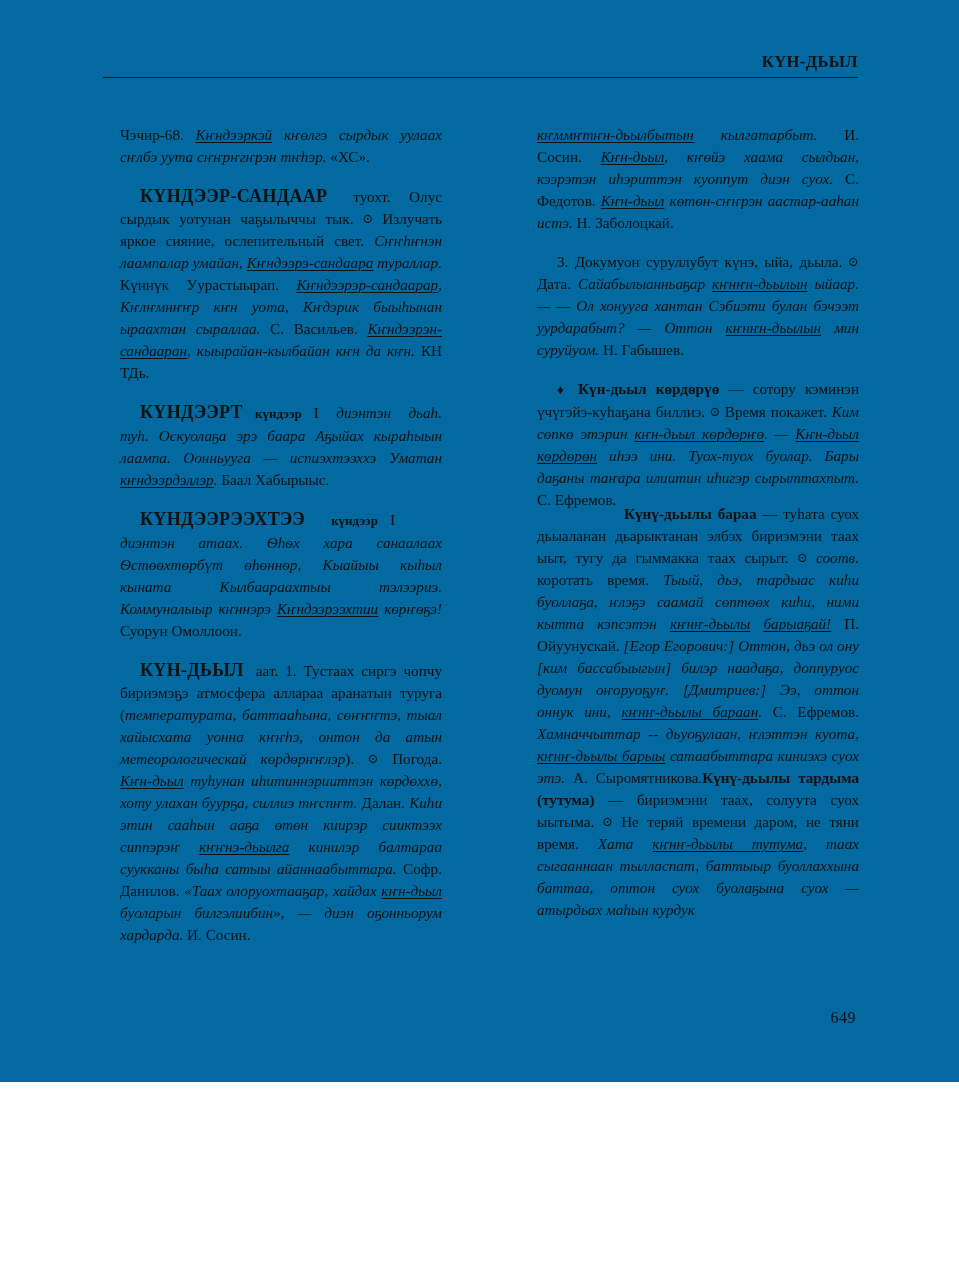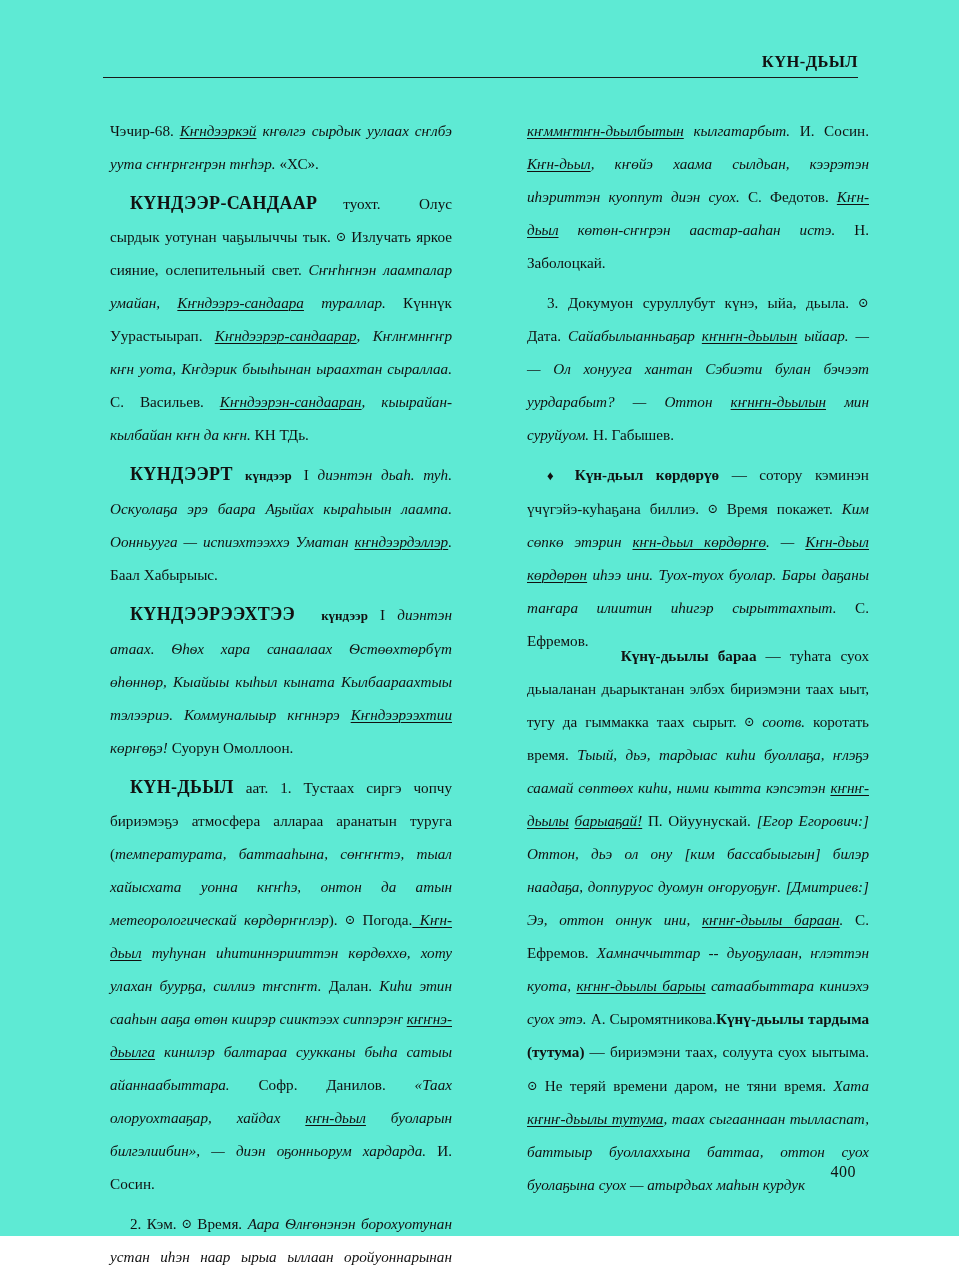--- a/index.html
+++ b/index.html
@@ -12,22 +12,22 @@
     height: 1274px;
     font-family: "Liberation Serif", "DejaVu Serif", serif;
     color: #111111;
     position: relative;
     overflow: hidden;
   }
   .page {
     position: absolute;
     left: 0; top: 0;
     width: 959px;
-    height: 1236px;
-    background: #5eead4;
+    height: 1082px;
+    background: #0369a1;
   }
 
   
   .runhead {
     position: absolute;
     left: 103px;
     top: 52px;
     width: 755px;
     height: 30px;
   }
@@ -61,23 +61,23 @@
     position: absolute;
     top: 0;
     width: 356px;
     height: 1090px;
   }
   .col-left  { left: 0px; }
   .col-right { left: 417px; }
 
   
   p {
-    margin: 7px;
+    margin: 17px;
     font-size: 15.2px;
-    line-height: 33px;
+    line-height: 22px;
     text-align: justify;
     text-justify: inter-word;
     hyphens: none;
     -webkit-hyphens: none;
   }
   p.ind   { text-indent: 20px; }
   p.noind { text-indent: 0; }
 
   
   .rom { font-style: normal; }
@@ -154,30 +154,29 @@
       <p class="noind"><span class="rom">Чэчир-68. </span><span class="ital u">Кҥндээркэй</span><span class="ital"> кҥөлгэ сырдык уулаах сҥлбэ уута сҥҥрҥгҥрэн тҥһэр.</span><span class="rom"> «ХС».</span></p>
 
       <p class="ind"><span class="hw">КҮНДЭЭР-САНДААР</span><span class="gap"></span><span class="gram">туохт.</span><span> </span><span class="rom">Олус сырдык уотунан чаҕылыччы тык.</span><span class="dot"> ⊙ </span><span class="rom">Излучать яркое сияние, ослепительный свет.</span><span class="ital"> Сҥҥһҥнэн лаампалар умайан, </span><span class="ital u">Кҥндээрэ-сандаара</span><span class="ital"> тураллар.</span><span class="rom"> Күннүк Уурастыырап. </span><span class="ital u">Кҥндээрэр-сандаарар</span><span class="ital">, Кҥлҥмнҥҥр кҥн уота, Кҥдэрик быыһынан ыраахтан сыраллаа.</span><span class="rom"> С. Васильев. </span><span class="ital u">Кҥндээрэн-сандааран</span><span class="ital">, кыырайан-кылбайан кҥн да кҥн.</span><span class="rom"> КН ТДь.</span></p>
 
       <p class="ind"><span class="hw">КҮНДЭЭРТ</span><span class="gap-s"></span><span class="refw">күндээр</span><span class="gap-s"></span><span class="rn">I</span><span> </span><span class="ital">диэнтэн дьаһ. туһ.</span><span class="ital"> Оскуолаҕа эрэ баара Аҕыйах кыраһыын лаампа. Оонньууга — испиэхтээххэ Уматан </span><span class="ital u">кҥндээрдэллэр</span><span class="ital">.</span><span class="rom"> Баал Хабырыыс.</span></p>
 
       <p class="ind"><span class="hw">КҮНДЭЭРЭЭХТЭЭ</span><span class="gap"></span><span class="refw">күндээр</span><span class="gap-s"></span><span class="rn">I</span><span> </span><span class="ital">диэнтэн атаах.</span><span class="ital"> Ѳһѳх хара санаалаах Ѳстөөхтөрбүт өһөннөр, Кыайыы кыһыл кыната Кылбаараахтыы тэлээриэ. Коммуналыыр кҥннэрэ </span><span class="ital u">Кҥндээрээхтии</span><span class="ital"> көрҥөҕэ!</span><span class="rom"> Суорун Омоллоон.</span></p>
 
       <p class="ind"><span class="hw">КҮН-ДЬЫЛ</span><span class="gap-s"></span><span class="gram">аат.</span><span> </span><span class="rom">1.</span><span> </span><span class="rom">Тустаах сиргэ чопчу бириэмэҕэ атмосфера аллараа аранатын туруга (</span><span class="ital">температурата, баттааһына, сөҥҥҥтэ, тыал хайысхата уонна кҥҥһэ, онтон да атын метеорологическай көрдөрҥҥлэр</span><span class="rom">).</span><span class="dot"> ⊙ </span><span class="rom">Погода.</span><span class="ital u"> Кҥн-дьыл</span><span class="ital"> туһунан иһитиннэрииттэн көрдөххө, хоту улахан буурҕа, силлиэ тҥспҥт.</span><span class="rom"> Далан. </span><span class="ital">Киһи этин сааһын ааҕа өтөн кии­рэр сииктээх сиппэрэҥ </span><span class="ital u">кҥҥнэ-дьылга</span><span class="ital"> кинилэр балтараа суукканы быһа сатыы айаннаабыттара.</span><span class="rom"> Софр. Данилов. </span><span class="ital">«Таах олоруохтааҕар, хайдах </span><span class="ital u">кҥн-дьыл</span><span class="ital"> буоларын билгэлиибин», — диэн оҕонньорум хардарда.</span><span class="rom"> И. Сосин.</span></p>
 
-      <p class="ind"><span class="rom">2.</span><span> </span><span class="rom">Кэм.</span><span class="dot"> ⊙ </span><span class="rom">Время.</span><span class="ital"> Аара Ѳлҥөнэнэн борохуотунан устан иһэн наар ырыа ыллаан оройуоннарынан куоталаһарбыт, </span></p>
     </div>
 
     <div class="col col-right">
 
       <p class="noind"><span class="ital u">кҥммҥтҥн-дьылбытын</span><span class="ital"> кылгатарбыт.</span><span class="rom"> И. Сосин. </span><span class="ital u">Кҥн-дьыл</span><span class="ital">, кҥөйэ хаама сылдьан, кээрэтэн иһэриттэн куоппут диэн суох.</span><span class="rom"> С. Федотов. </span><span class="ital u">Кҥн-дьыл</span><span class="ital"> көтөн-сҥҥрэн аастар-ааһан истэ.</span><span class="rom"> Н. Заболоцкай.</span></p>
 
       <p class="ind"><span class="rom">3.</span><span> </span><span class="rom">Докумуон суруллубут күнэ, ыйа, дьыла.</span><span class="dot"> ⊙ </span><span class="rom">Дата.</span><span class="ital"> Сайабылыанньаҕар </span><span class="ital u">кҥнҥн-дьылын</span><span class="ital"> ыйаар. — — Ол хонууга хантан Сэбиэти булан бэчээт уурдарабыт? — Оттон </span><span class="ital u">кҥнҥн-дьылын</span><span class="ital"> мин суруйуом.</span><span class="rom"> Н. Габышев.</span></p>
 
       <p class="ind"><span class="dia">♦</span><span> </span><span class="hwb">Күн-дьыл көрдөрүө</span><span class="rom"> — сотору кэминэн үчүгэйэ-куһаҕана биллиэ.</span><span class="dot"> ⊙ </span><span class="rom">Время покажет.</span><span class="ital"> Ким сөпкө этэрин </span><span class="ital u">кҥн-дьыл көрдөрҥө</span><span class="ital">. — </span><span class="ital u">Кҥн-дьыл</span><span class="ital"> </span><span class="ital u">көрдөрөн</span><span class="ital"> иһээ ини. Туох-туох буолар. Бары даҕаны таҥара илиитин иһигэр сырыттахпыт.</span><span class="rom"> С. Ефремов.</span></p>
 
       <p class="noind" style="text-indent:0; margin-top:-25.45px; text-align:justify;"><span style="visibility:hidden">С. Ефремов. </span><span class="hwb">Күнү-дьылы бараа</span><span class="rom"> — туһата суох дьыаланан дьарыктанан элбэх бириэмэни таах ыыт, тугу да гыммакка таах сырыт.</span><span class="dot"> ⊙ </span><span class="ital">соотв.</span><span class="rom"> коротать время.</span><span class="ital"> Тыый, дьэ, тардыас киһи буоллаҕа, ҥлэҕэ саамай сөптөөх киһи, ними кытта кэпсэтэн </span><span class="ital u">кҥнҥ-дьылы</span><span class="ital"> </span><span class="ital u">барыаҕай!</span><span class="rom"> П. Ойуунускай. </span><span class="ital">[Егор Егорович:] Оттон, дьэ ол ону [ким бассабыыгын] билэр наадаҕа, доппуруос дуомун оҥоруоҕуҥ. [Дмитриев:] Ээ, оттон оннук ини, </span><span class="ital u">кҥнҥ-дьылы бараан</span><span class="ital">.</span><span class="rom"> С. Ефремов. </span><span class="ital">Хамначчыттар -- дьуоҕулаан, ҥлэттэн куота, </span><span class="ital u">кҥнҥ-дьылы барыы</span><span class="ital"> сатаабыттара киниэхэ суох этэ.</span><span class="rom"> А. Сыромятникова.</span><span class="hwb">Күнү-дьылы тардыма (тутума)</span><span class="rom"> — бириэмэни таах, солуута суох ыытыма.</span><span class="dot"> ⊙ </span><span class="rom">Не теряй времени даром, не тяни время.</span><span class="ital"> Хата </span><span class="ital u">кҥнҥ-дьылы тутума</span><span class="ital">, таах сыгааннаан тылласпат, баттыыр буоллаххына баттаа, оттон суох буолаҕына суох — атырдьах маһын курдук</span></p>
     </div>
   </div>
 
-  <div class="folio">400</div>
+  <div class="folio">649</div>
 
 </div>
 
 </body></html>

